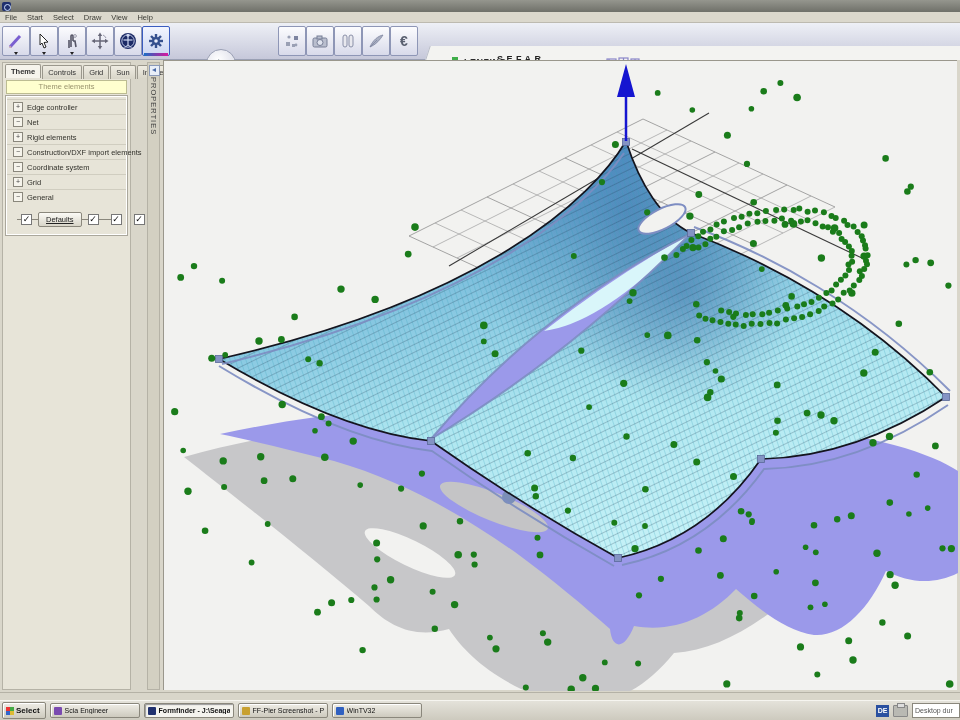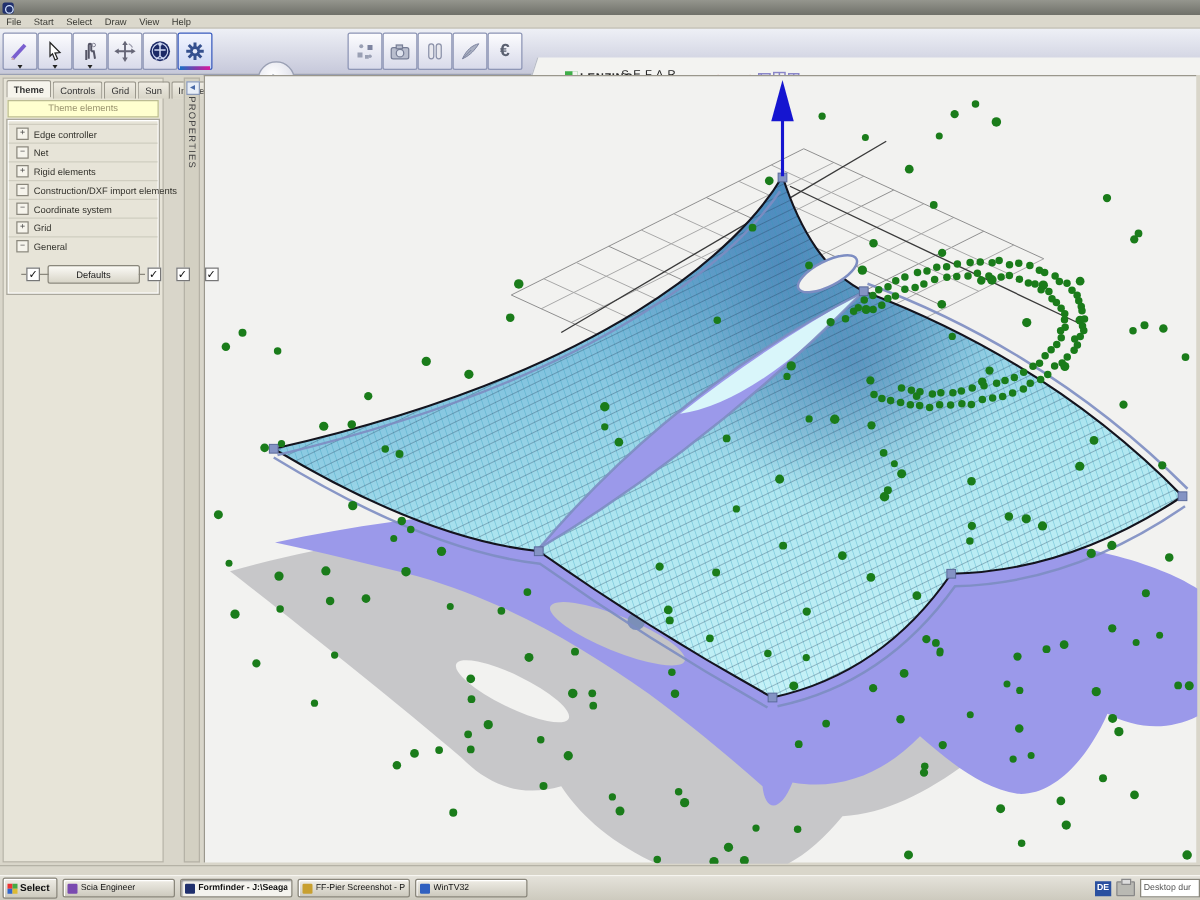--- a/index.html
+++ b/index.html
@@ -42,21 +42,21 @@
 
   
   .logo{position:absolute;top:31px;display:flex;flex-direction:column;}
   #logo-lenzing{left:442px;}
   #logo-lenzing .row{display:flex;align-items:center;gap:2px;}
   #lenz-mark{width:10px;height:10px;background:#3fae49;position:relative;}
   #lenz-mark::after{content:"";position:absolute;right:0;top:0;width:4px;height:4px;background:#f3f3f1;}
   #logo-lenzing .nm{font-size:9px;font-weight:bold;color:#2c2c2c;letter-spacing:.5px;}
   #logo-lenzing .sub{font-size:5px;color:#9aa;align-self:flex-end;letter-spacing:1px;}
   #logo-sefar{left:497px;}
-  #logo-sefar .nm{font-size:9px;font-weight:normal;color:#222;letter-spacing:3.5px;}
+  #logo-sefar .nm{font-size:9px;font-weight:bold;color:#222;letter-spacing:3.5px;}
   #logo-sefar .sq{display:flex;gap:4px;justify-content:flex-end;margin-top:2px;padding-right:2px;}
   #logo-sefar .sq i{width:4px;height:4px;display:block;}
   #logo-carlstahl{left:556px;top:36px;}
   #logo-carlstahl .nm{font-size:10px;font-weight:bold;color:#d42a20;letter-spacing:.2px;}
   #logo-cjk{left:606px;top:34px;}
 
   
   #main{left:0;top:60px;width:960px;height:632px;background:#d9d6ca;}
 
   
@@ -72,22 +72,22 @@
   .sec-h{display:flex;align-items:center;gap:4px;height:14px;padding-left:6px;border-top:1px solid #d0cdc0;}
   .sec-h .exp{width:8px;height:8px;border:1px solid #8a877c;background:#f6f4ec;font-size:7px;line-height:7px;
     text-align:center;color:#444;flex:0 0 auto;}
   .sec-h .lb{font-size:7.5px;color:#33322c;white-space:nowrap;}
   .row{display:flex;align-items:center;height:16px;padding-left:10px;padding-right:6px;gap:4px;}
   .cb{width:9px;height:9px;border:1px solid #777;background:#fff;font-size:9px;line-height:8px;color:#111;
     text-align:center;flex:0 0 auto;}
   #def-row{position:relative;display:flex;align-items:center;height:22px;margin:4px 8px 0 8px;gap:0;}
   #def-row .line{position:absolute;left:2px;right:2px;top:50%;height:1px;background:#8a877c;}
   #def-row .cb{position:relative;z-index:1;margin:0 6px;}
-  #defaults-btn{position:relative;z-index:1;font-size:7.5px;color:#222;padding:2px 22px;
-    border:1px solid #8a877c;border-radius:2px;background:linear-gradient(#fbfaf6,#d8d5c8);}
+  #defaults-btn{position:relative;z-index:1;font-size:7.5px;color:#222;padding:2px 7px;
+    border:1px solid #8a877c;border-radius:2px;background:linear-gradient(#fbfaf6,#d8d5c8);text-decoration:underline;}
 
   
   #prop-strip{position:absolute;left:147px;top:2px;width:13px;height:628px;background:#d3d0c2;
     border:1px solid #b5b2a6;box-sizing:border-box;}
   #prop-strip .arrow{position:absolute;top:2px;left:1px;width:9px;height:9px;border:1px solid #8a99b8;
     background:#e8eef8;}
   #prop-strip .arrow::after{content:"";position:absolute;left:2px;top:2px;
     border-top:2.5px solid transparent;border-bottom:2.5px solid transparent;border-right:4px solid #4a6aa8;}
   #prop-strip .vtext{position:absolute;left:10px;top:14px;transform:rotate(90deg);transform-origin:top left;
     font-size:7.5px;color:#444;letter-spacing:1px;white-space:nowrap;}

